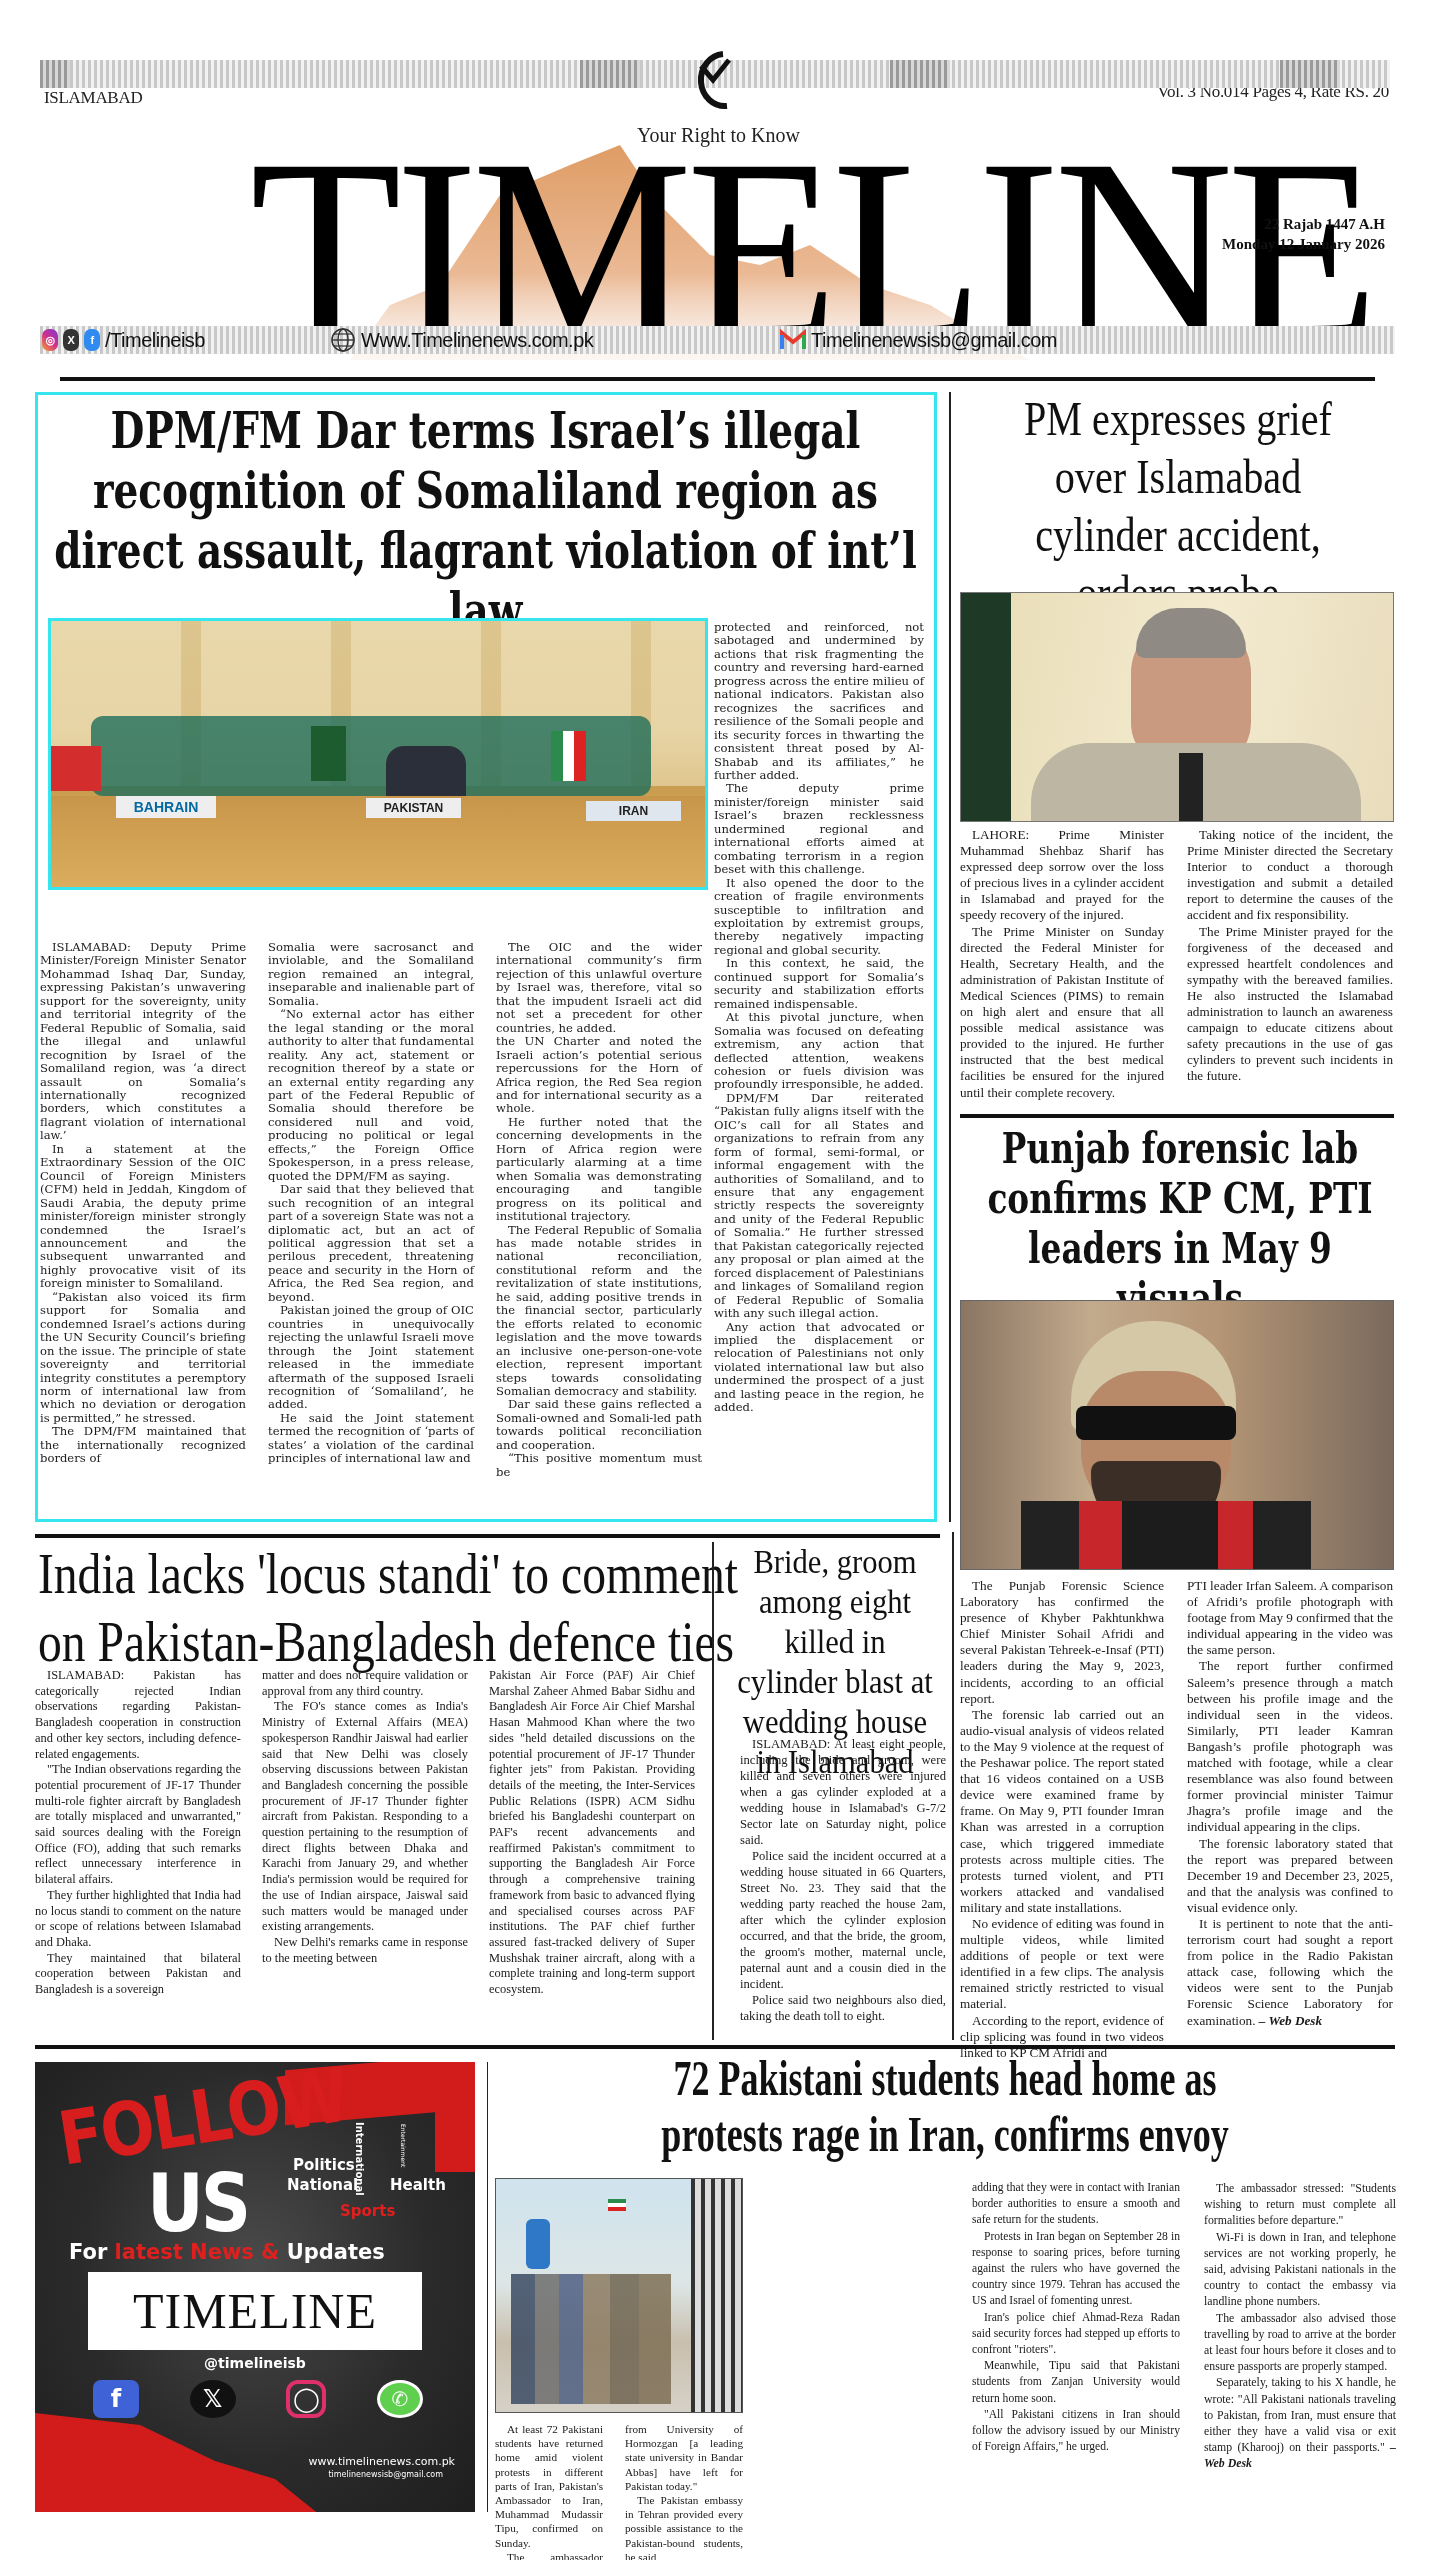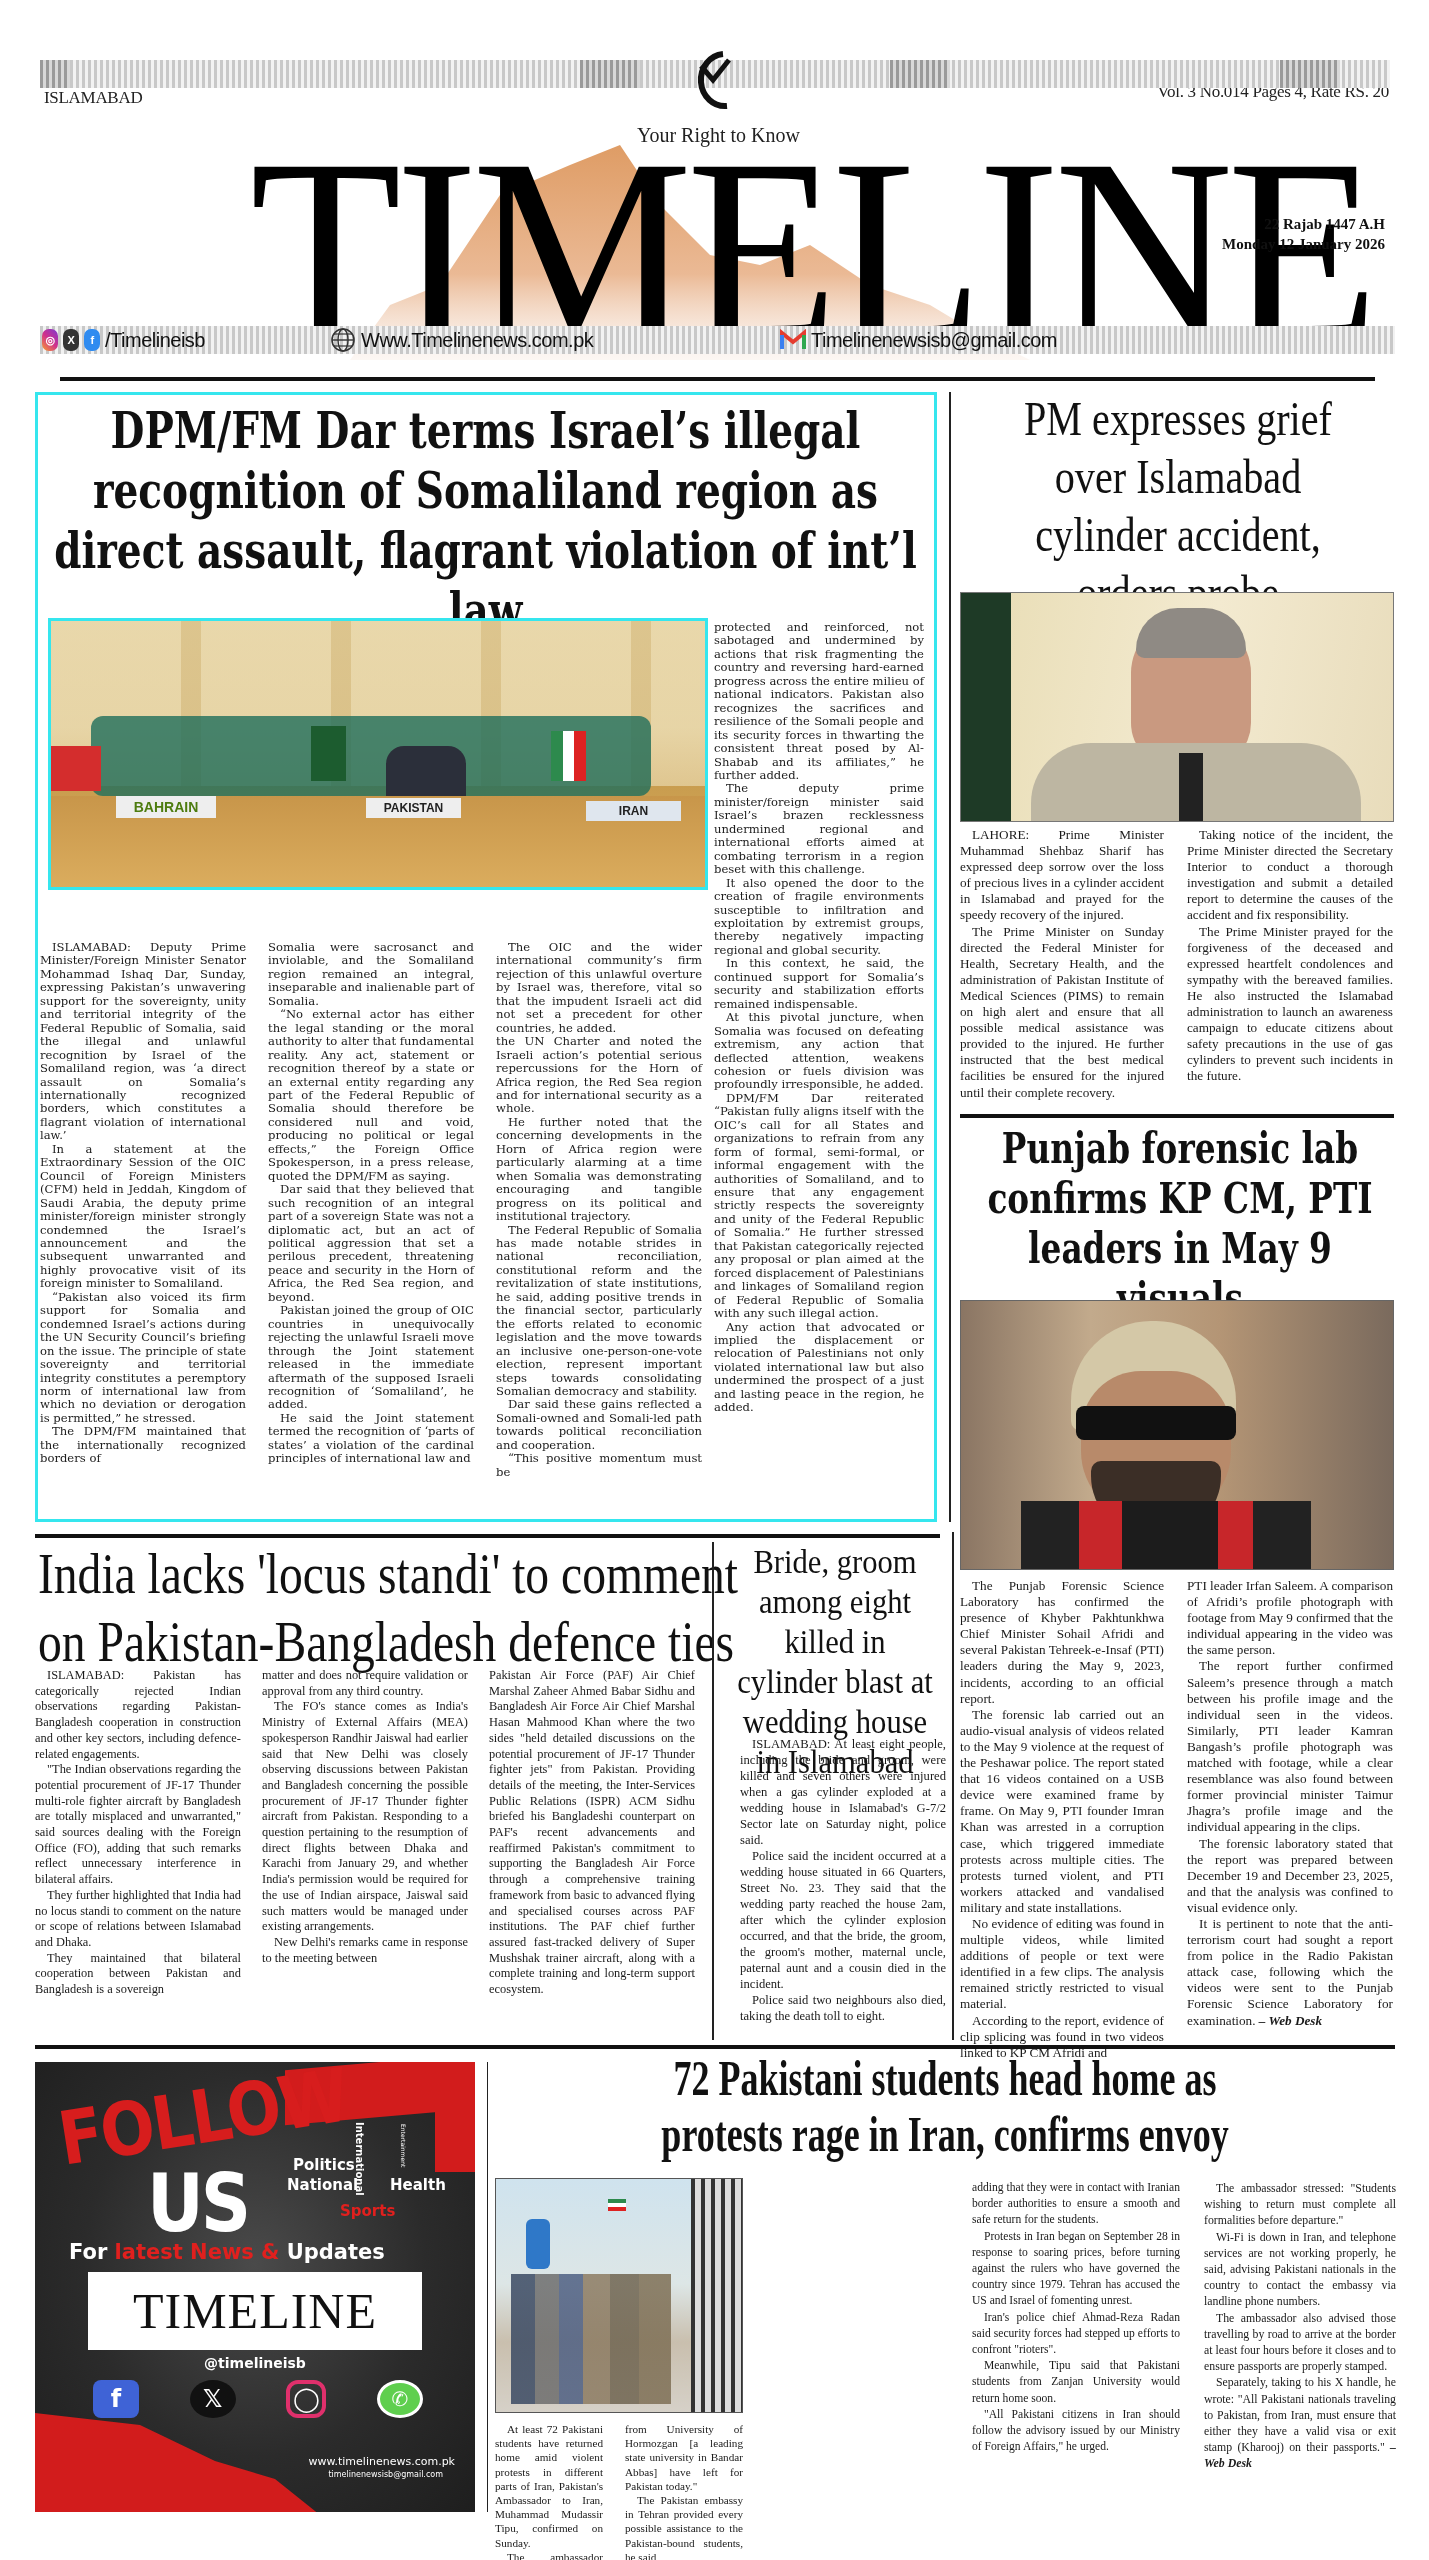--- a/index.html
+++ b/index.html
@@ -141,21 +141,21 @@
   <div class="headline" style="position:absolute;left:-110px;top:6px;width:1115px;font-size:50px;line-height:60px;">DPM/FM Dar terms Israel’s illegal recognition of Somaliland region as direct assault, flagrant violation of int’l law</div>
 
   <div class="photo ph-oic" style="left:10px;top:223px;width:660px;height:272px;border:3px solid #35e6ee;">
     <div style="position:absolute;left:0;top:0;width:100%;height:62%;background:repeating-linear-gradient(90deg,#e9d8ac 0 130px,#d7bd83 130px 150px);opacity:.7;"></div>
     <div style="position:absolute;left:40px;top:95px;width:560px;height:80px;background:#1f6e5b;border-radius:12px;opacity:.8;"></div>
     <div style="position:absolute;left:0;top:125px;width:50px;height:45px;background:#d42d2d;"></div>
     <div style="position:absolute;left:260px;top:105px;width:35px;height:55px;background:#1c5c2f;"></div>
     <div style="position:absolute;left:500px;top:110px;width:35px;height:50px;background:linear-gradient(90deg,#2d8a4d 33%,#fff 33% 66%,#d22 66%);"></div>
     <div style="position:absolute;left:335px;top:125px;width:80px;height:55px;background:#2b2f3a;border-radius:18px 18px 0 0;"></div>
     <div style="position:absolute;left:0;top:175px;width:100%;height:97px;background:linear-gradient(180deg,#c8964a,#dcae5f);"></div>
-    <div style="position:absolute;left:65px;top:175px;width:100px;height:22px;background:#eee;color:#4d7c0f;font:bold 14px 'Liberation Sans',sans-serif;text-align:center;line-height:22px;">BAHRAIN</div>
+    <div style="position:absolute;left:65px;top:175px;width:100px;height:22px;background:#eee;color:#0369a1;font:bold 14px 'Liberation Sans',sans-serif;text-align:center;line-height:22px;">BAHRAIN</div>
     <div style="position:absolute;left:315px;top:177px;width:95px;height:20px;background:#eee;color:#222;font:bold 12px 'Liberation Sans',sans-serif;text-align:center;line-height:20px;">PAKISTAN</div>
     <div style="position:absolute;left:535px;top:180px;width:95px;height:20px;background:#dfe6ee;color:#222;font:bold 12px 'Liberation Sans',sans-serif;text-align:center;line-height:20px;">IRAN</div>
   </div>
 
   <div class="body-col" style="left:2px;top:546px;width:206px;">
     <p>ISLAMABAD: Deputy Prime Minister/Foreign Minister Senator Mohammad Ishaq Dar, Sunday, expressing Pakistan’s unwavering support for the sovereignty, unity and territorial integrity of the Federal Republic of Somalia, said the illegal and unlawful recognition by Israel of the Somaliland region, was ‘a direct assault on Somalia’s internationally recognized borders, which constitutes a flagrant violation of international law.’</p>
     <p>In a statement at the Extraordinary Session of the OIC Council of Foreign Ministers (CFM) held in Jeddah, Kingdom of Saudi Arabia, the deputy prime minister/foreign minister strongly condemned the Israel’s announcement and the subsequent unwarranted and highly provocative visit of its foreign minister to Somaliland.</p>
     <p>“Pakistan also voiced its firm support for Somalia and condemned Israel’s actions during the UN Security Council’s briefing on the issue. The principle of state sovereignty and territorial integrity constitutes a peremptory norm of international law from which no deviation or derogation is permitted,” he stressed.</p>
     <p>The DPM/FM maintained that the internationally recognized borders of</p>
   </div>

